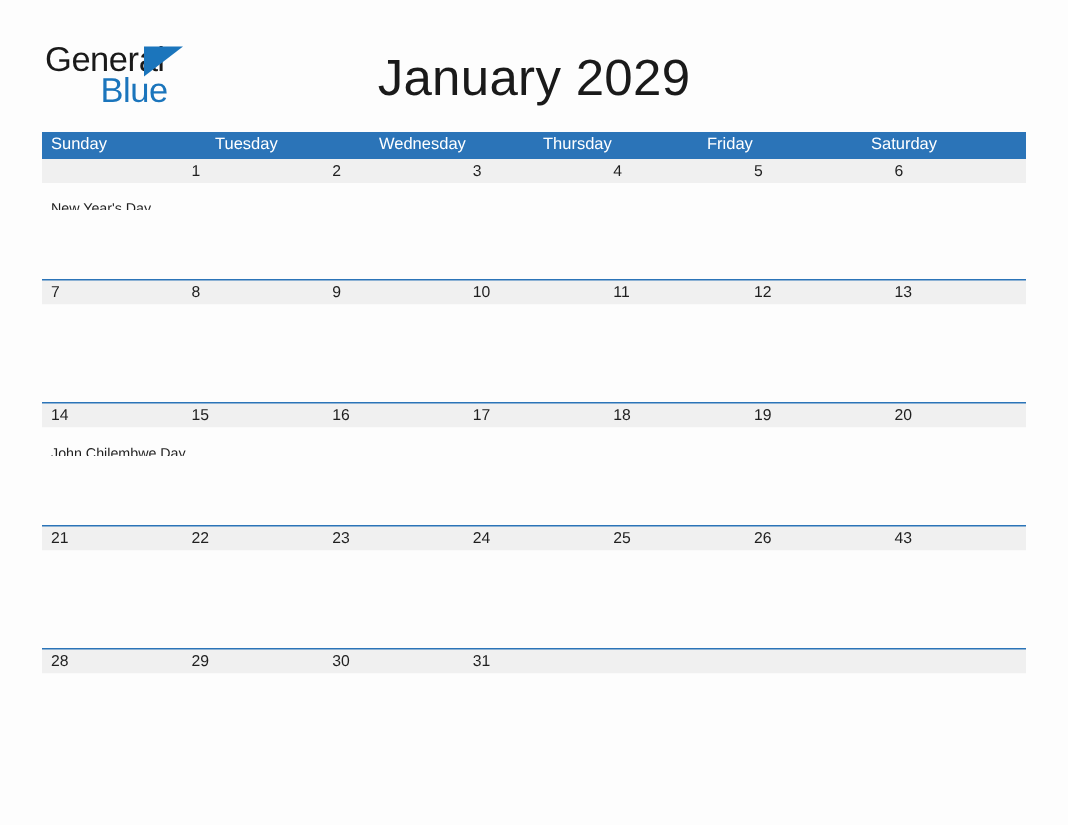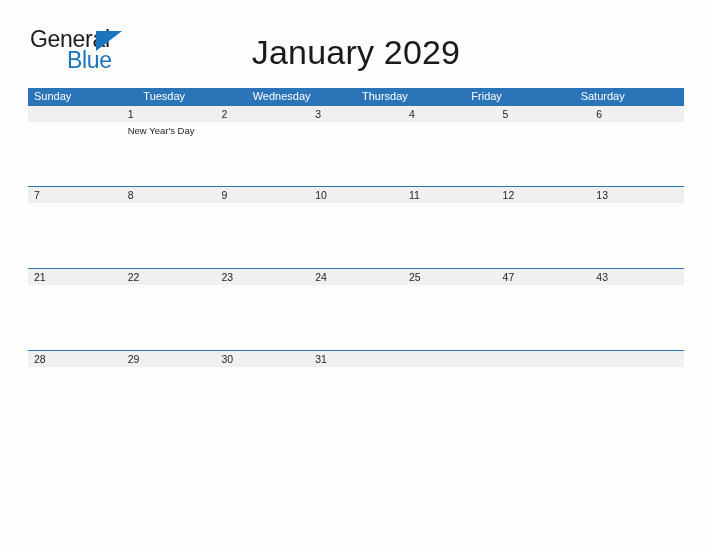--- a/index.html
+++ b/index.html
@@ -128,20 +128,21 @@
     color: #1f1f1f;
     line-height: 16px;
     padding-left: 6px;
     box-sizing: border-box;
   }
 
   .eventsbar {
     display: flex;
     background: #fdfdfd;
     height: 65px;
+    flex-direction: column;
   }
   .week:first-child .eventsbar { height: 64px; }
   .eventcell {
     flex: 1 1 0;
     padding: 3px 8px 0 6px;
     box-sizing: border-box;
     font-size: 9.5px;
     line-height: 12.5px;
     color: #1f1f1f;
     overflow: hidden;
@@ -216,26 +217,48 @@
             <div class="eventcell"></div>
             <div class="eventcell"></div>
             <div class="eventcell"></div>
             <div class="eventcell"></div>
             <div class="eventcell"></div>
             <div class="eventcell"></div>
           </div>
         </div>
         <div class="week">
           <div class="datebar">
+            <div class="datecell">14</div>
+            <div class="datecell">15</div>
+            <div class="datecell">16</div>
+            <div class="datecell">17</div>
+            <div class="datecell">18</div>
+            <div class="datecell">19</div>
+            <div class="datecell">20</div>
+          </div>
+          <div class="eventsbar">
+            <div class="eventcell"></div>
+            <div class="eventcell">
+              <span class="event">John Chilembwe Day</span>
+            </div>
+            <div class="eventcell"></div>
+            <div class="eventcell"></div>
+            <div class="eventcell"></div>
+            <div class="eventcell"></div>
+            <div class="eventcell"></div>
+          </div>
+        </div>
+        <div class="week">
+          <div class="datebar">
             <div class="datecell">21</div>
             <div class="datecell">22</div>
             <div class="datecell">23</div>
             <div class="datecell">24</div>
             <div class="datecell">25</div>
-            <div class="datecell">47</div>
+            <div class="datecell">26</div>
             <div class="datecell">43</div>
           </div>
           <div class="eventsbar">
             <div class="eventcell"></div>
             <div class="eventcell"></div>
             <div class="eventcell"></div>
             <div class="eventcell"></div>
             <div class="eventcell"></div>
             <div class="eventcell"></div>
             <div class="eventcell"></div>

